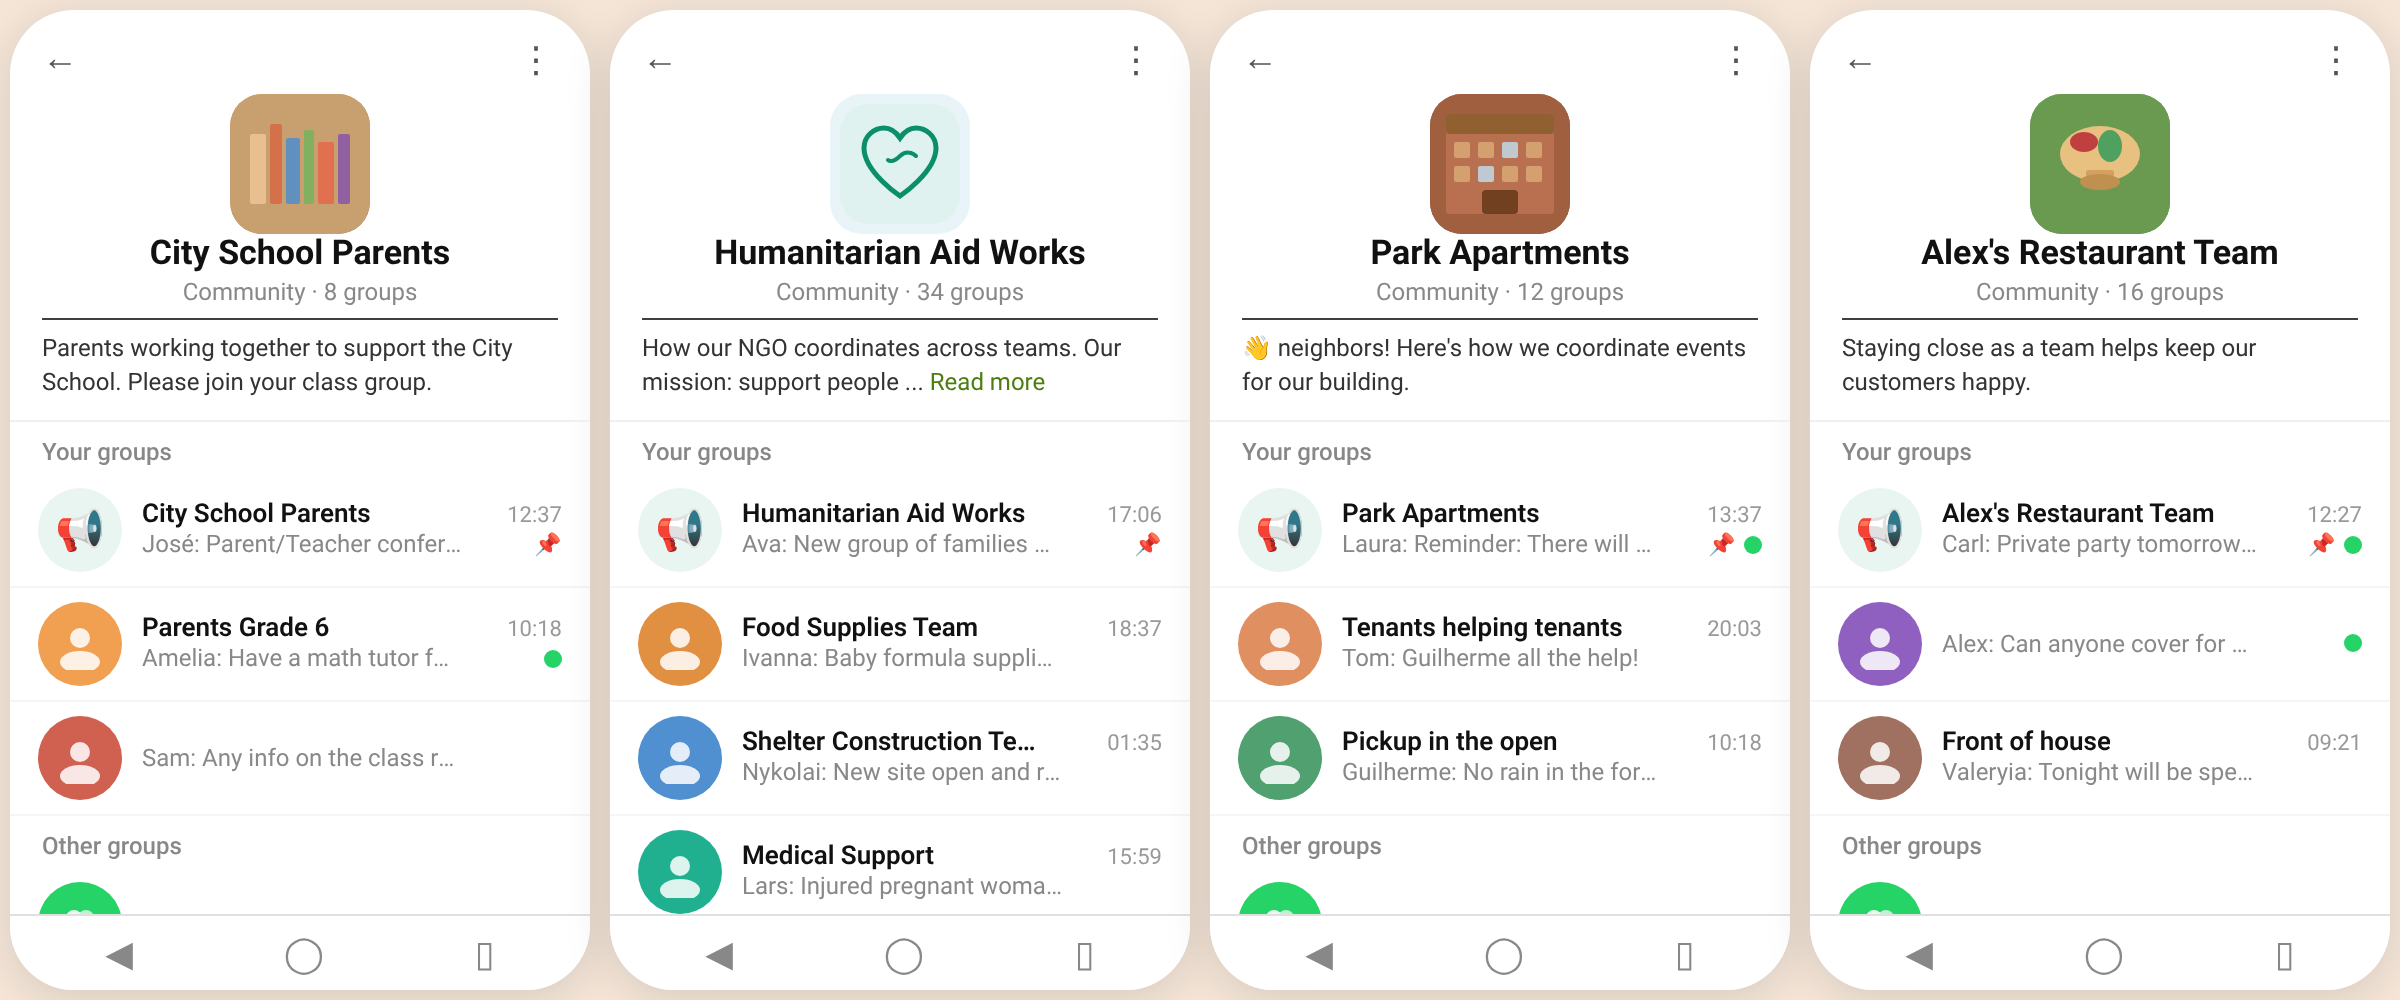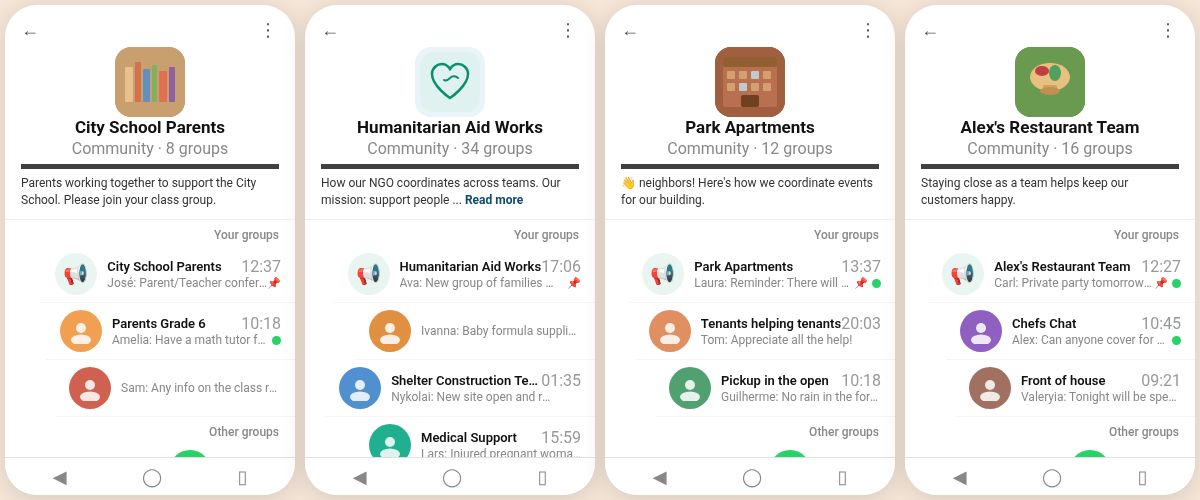--- a/index.html
+++ b/index.html
@@ -69,46 +69,44 @@
       justify-content: center;
     }
     .community-name {
       font-size: 17px;
       font-weight: 700;
       text-align: center;
       color: #111;
       margin-bottom: 2px;
     }
     .community-meta {
-      font-size: 16px;
+      font-size: 12px;
       color: #888;
       text-align: center;
       margin-bottom: 6px;
     }
     .community-desc {
       font-size: 12px;
       color: #333;
       text-align: left;
       width: 100%;
       padding: 6px 0 4px 0;
-      border-top: 5px solid #404040;
+      border-top: 1px solid #404040;
       line-height: 1.4;
     }
     .read-more {
-      color: #0c4a6e;
+      color: #4d7c0f;
       cursor: pointer;
-      font-weight: bold;
     }
     
     .groups-section {
       flex: 1;
       overflow: hidden;
       display: flex;
       flex-direction: column;
-      align-items: flex-end;
     }
     .section-label {
       font-size: 12px;
       color: #888;
       padding: 8px 16px 4px 16px;
       font-weight: 500;
     }
     .group-item {
       display: flex;
       align-items: center;
@@ -140,21 +138,21 @@
     .group-name {
       font-size: 13px;
       font-weight: 600;
       color: #111;
       white-space: nowrap;
       overflow: hidden;
       text-overflow: ellipsis;
       max-width: 150px;
     }
     .group-time {
-      font-size: 16px;
+      font-size: 11px;
       color: #999;
       flex-shrink: 0;
     }
     .group-preview-row {
       display: flex;
       align-items: center;
       justify-content: space-between;
     }
     .group-preview {
       font-size: 12px;
@@ -400,20 +398,24 @@
       </div>
 
       <div class="group-item">
         <div class="group-avatar" style="background:#e09040">
     <svg width="26" height="26" viewBox="0 0 26 26" fill="none">
       <circle cx="13" cy="10" r="5" fill="rgba(255,255,255,0.85)"></circle>
       <ellipse cx="13" cy="22" rx="10" ry="5.5" fill="rgba(255,255,255,0.85)"></ellipse>
     </svg>
   </div>
         <div class="group-info">
+          <div class="group-name-row">
+            <span class="group-name">Food Supplies Team</span>
+            <span class="group-time">18:37</span>
+          </div>
           <div class="group-preview-row">
             <span class="group-preview">Ivanna: Baby formula supplies running ...</span>
             <span class="group-indicators">
               
               
             </span>
           </div>
         </div>
       </div>
 
@@ -520,21 +522,21 @@
       <circle cx="13" cy="10" r="5" fill="rgba(255,255,255,0.85)"></circle>
       <ellipse cx="13" cy="22" rx="10" ry="5.5" fill="rgba(255,255,255,0.85)"></ellipse>
     </svg>
   </div>
         <div class="group-info">
           <div class="group-name-row">
             <span class="group-name">Tenants helping tenants</span>
             <span class="group-time">20:03</span>
           </div>
           <div class="group-preview-row">
-            <span class="group-preview">Tom: Appreciate all the help!</span>
+            <span class="group-preview">Tom: Guilherme all the help!</span>
             <span class="group-indicators">
               
               
             </span>
           </div>
         </div>
       </div>
 
       <div class="group-item">
         <div class="group-avatar" style="background:#50a070">
@@ -622,24 +624,20 @@
       </div>
 
       <div class="group-item">
         <div class="group-avatar" style="background:#9060c0">
     <svg width="26" height="26" viewBox="0 0 26 26" fill="none">
       <circle cx="13" cy="10" r="5" fill="rgba(255,255,255,0.85)"></circle>
       <ellipse cx="13" cy="22" rx="10" ry="5.5" fill="rgba(255,255,255,0.85)"></ellipse>
     </svg>
   </div>
         <div class="group-info">
-          <div class="group-name-row">
-            <span class="group-name">Chefs Chat</span>
-            <span class="group-time">10:45</span>
-          </div>
           <div class="group-preview-row">
             <span class="group-preview">Alex: Can anyone cover for me?</span>
             <span class="group-indicators">
 
               <span class="dot-green"></span>
             </span>
           </div>
         </div>
       </div>
 

